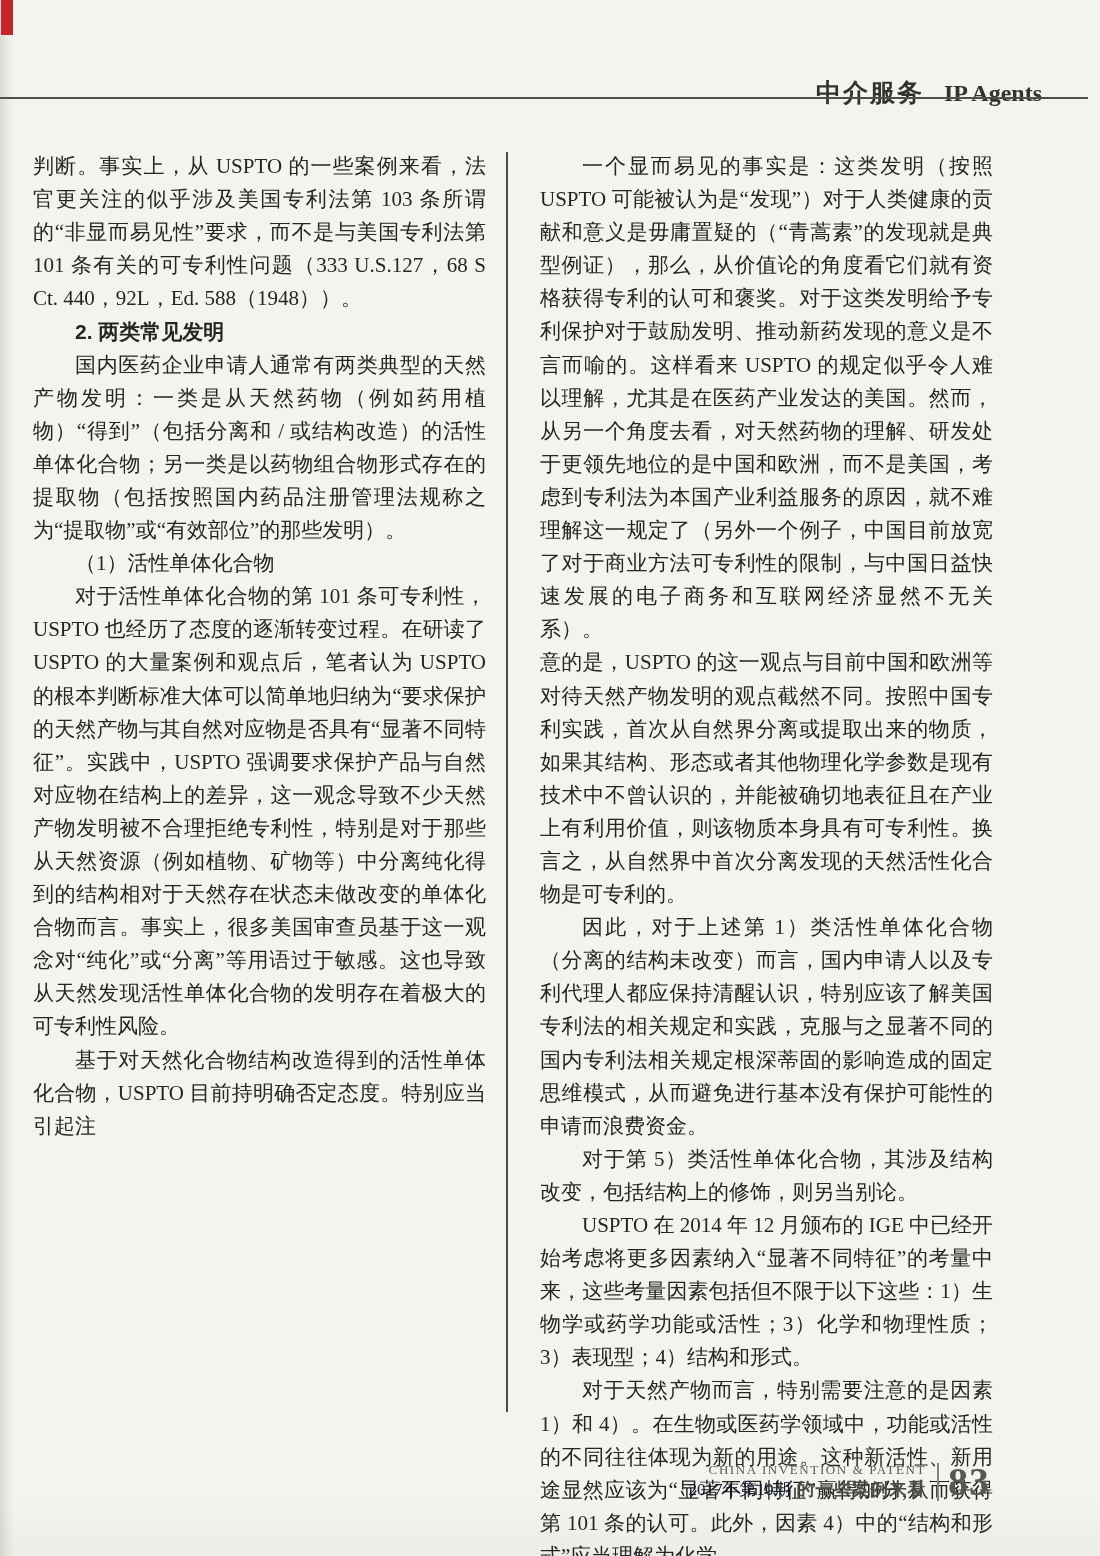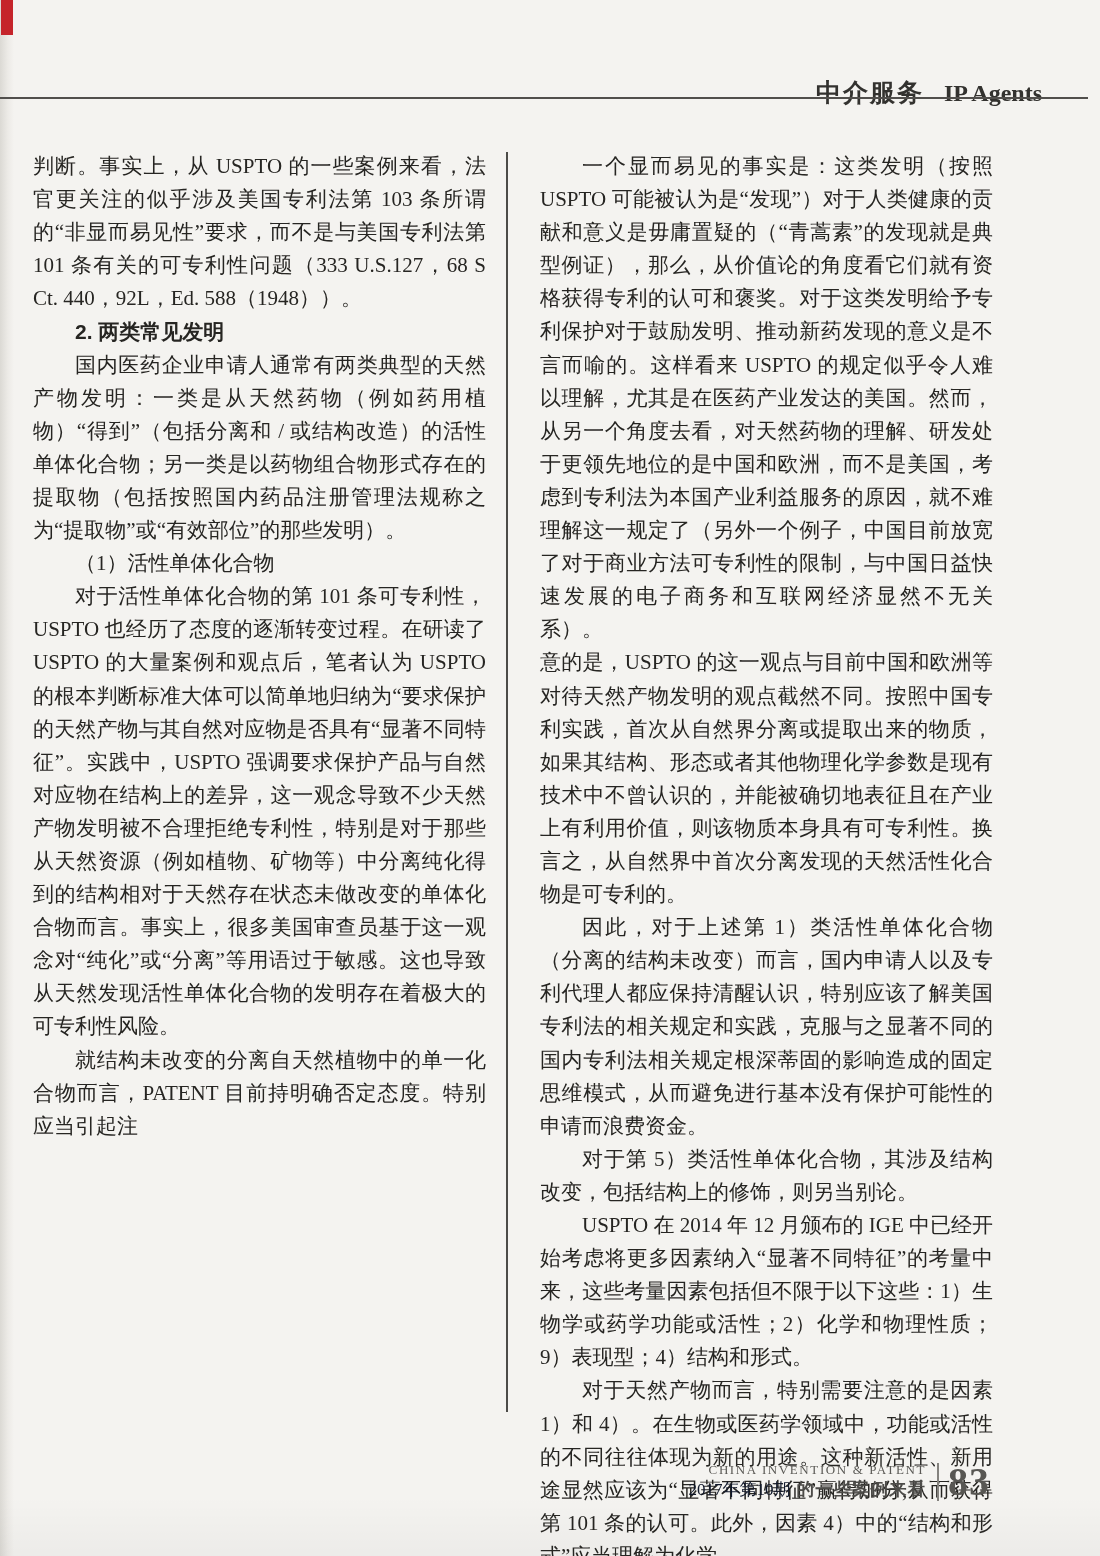--- a/index.html
+++ b/index.html
@@ -55,29 +55,29 @@
     <span class="hdr-cn">中介服务</span><span class="hdr-en">IP Agents</span>
   </div>
   <div class="header-rule"></div>
 
   <div class="col col-left">
       <p class="paragraph">判断。事实上，从 USPTO 的一些案例来看，法官更关注的似乎涉及美国专利法第 103 条所谓的“非显而易见性”要求，而不是与美国专利法第 101 条有关的可专利性问题（333 U.S.127，68 S Ct. 440，92L，Ed. 588（1948））。</p>
       <p class="heading indent">2. 两类常见发明</p>
       <p class="paragraph indent">国内医药企业申请人通常有两类典型的天然产物发明：一类是从天然药物（例如药用植物）“得到”（包括分离和 / 或结构改造）的活性单体化合物；另一类是以药物组合物形式存在的提取物（包括按照国内药品注册管理法规称之为“提取物”或“有效部位”的那些发明）。</p>
       <p class="subheading indent">（1）活性单体化合物</p>
       <p class="paragraph indent">对于活性单体化合物的第 101 条可专利性，USPTO 也经历了态度的逐渐转变过程。在研读了 USPTO 的大量案例和观点后，笔者认为 USPTO 的根本判断标准大体可以简单地归纳为“要求保护的天然产物与其自然对应物是否具有“显著不同特征”。实践中，USPTO 强调要求保护产品与自然对应物在结构上的差异，这一观念导致不少天然产物发明被不合理拒绝专利性，特别是对于那些从天然资源（例如植物、矿物等）中分离纯化得到的结构相对于天然存在状态未做改变的单体化合物而言。事实上，很多美国审查员基于这一观念对“纯化”或“分离”等用语过于敏感。这也导致从天然发现活性单体化合物的发明存在着极大的可专利性风险。</p>
-      <p class="paragraph indent">就结构未改变的分离自天然植物中的单一化合物而言，PATENT 目前持明确否定态度。特别应当引起注</p>
+      <p class="paragraph indent">基于对天然化合物结构改造得到的活性单体化合物，USPTO 目前持明确否定态度。特别应当引起注</p>
     </div>
   <div class="column-divider"></div>
   <div class="col col-right">
       <p class="paragraph indent">一个显而易见的事实是：这类发明（按照 USPTO 可能被认为是“发现”）对于人类健康的贡献和意义是毋庸置疑的（“青蒿素”的发现就是典型例证），那么，从价值论的角度看它们就有资格获得专利的认可和褒奖。对于这类发明给予专利保护对于鼓励发明、推动新药发现的意义是不言而喻的。这样看来 USPTO 的规定似乎令人难以理解，尤其是在医药产业发达的美国。然而，从另一个角度去看，对天然药物的理解、研发处于更领先地位的是中国和欧洲，而不是美国，考虑到专利法为本国产业利益服务的原因，就不难理解这一规定了（另外一个例子，中国目前放宽了对于商业方法可专利性的限制，与中国日益快速发展的电子商务和互联网经济显然不无关系）。</p>
       <p class="paragraph">意的是，USPTO 的这一观点与目前中国和欧洲等对待天然产物发明的观点截然不同。按照中国专利实践，首次从自然界分离或提取出来的物质，如果其结构、形态或者其他物理化学参数是现有技术中不曾认识的，并能被确切地表征且在产业上有利用价值，则该物质本身具有可专利性。换言之，从自然界中首次分离发现的天然活性化合物是可专利的。</p>
       <p class="paragraph indent">因此，对于上述第 1）类活性单体化合物（分离的结构未改变）而言，国内申请人以及专利代理人都应保持清醒认识，特别应该了解美国专利法的相关规定和实践，克服与之显著不同的国内专利法相关规定根深蒂固的影响造成的固定思维模式，从而避免进行基本没有保护可能性的申请而浪费资金。</p>
       <p class="paragraph indent">对于第 5）类活性单体化合物，其涉及结构改变，包括结构上的修饰，则另当别论。</p>
-      <p class="paragraph indent">USPTO 在 2014 年 12 月颁布的 IGE 中已经开始考虑将更多因素纳入“显著不同特征”的考量中来，这些考量因素包括但不限于以下这些：1）生物学或药学功能或活性；2）化学和物理性质；9）表现型；4）结构和形式。</p>
+      <p class="paragraph indent">USPTO 在 2014 年 12 月颁布的 IGE 中已经开始考虑将更多因素纳入“显著不同特征”的考量中来，这些考量因素包括但不限于以下这些：1）生物学或药学功能或活性；3）化学和物理性质；3）表现型；4）结构和形式。</p>
       <p class="paragraph indent">对于天然产物而言，特别需要注意的是因素 1）和 4）。在生物或医药学领域中，功能或活性的不同往往体现为新的用途。这种新活性、新用途显然应该为“显著不同特征”赢得加分,从而获得第 101 条的认可。此外，因素 4）中的“结构和形式”应当理解为化学</p>
     </div>
 
   <div class="page-footer">
     <div class="footer-text">
       <div class="footer-en">CHINA INVENTION &amp; PATENT</div>
       <div class="footer-cn-line">
         <span class="footer-issue">2017年第10期</span><span class="footer-cn">的一些案例来看</span>
       </div>
     </div>

